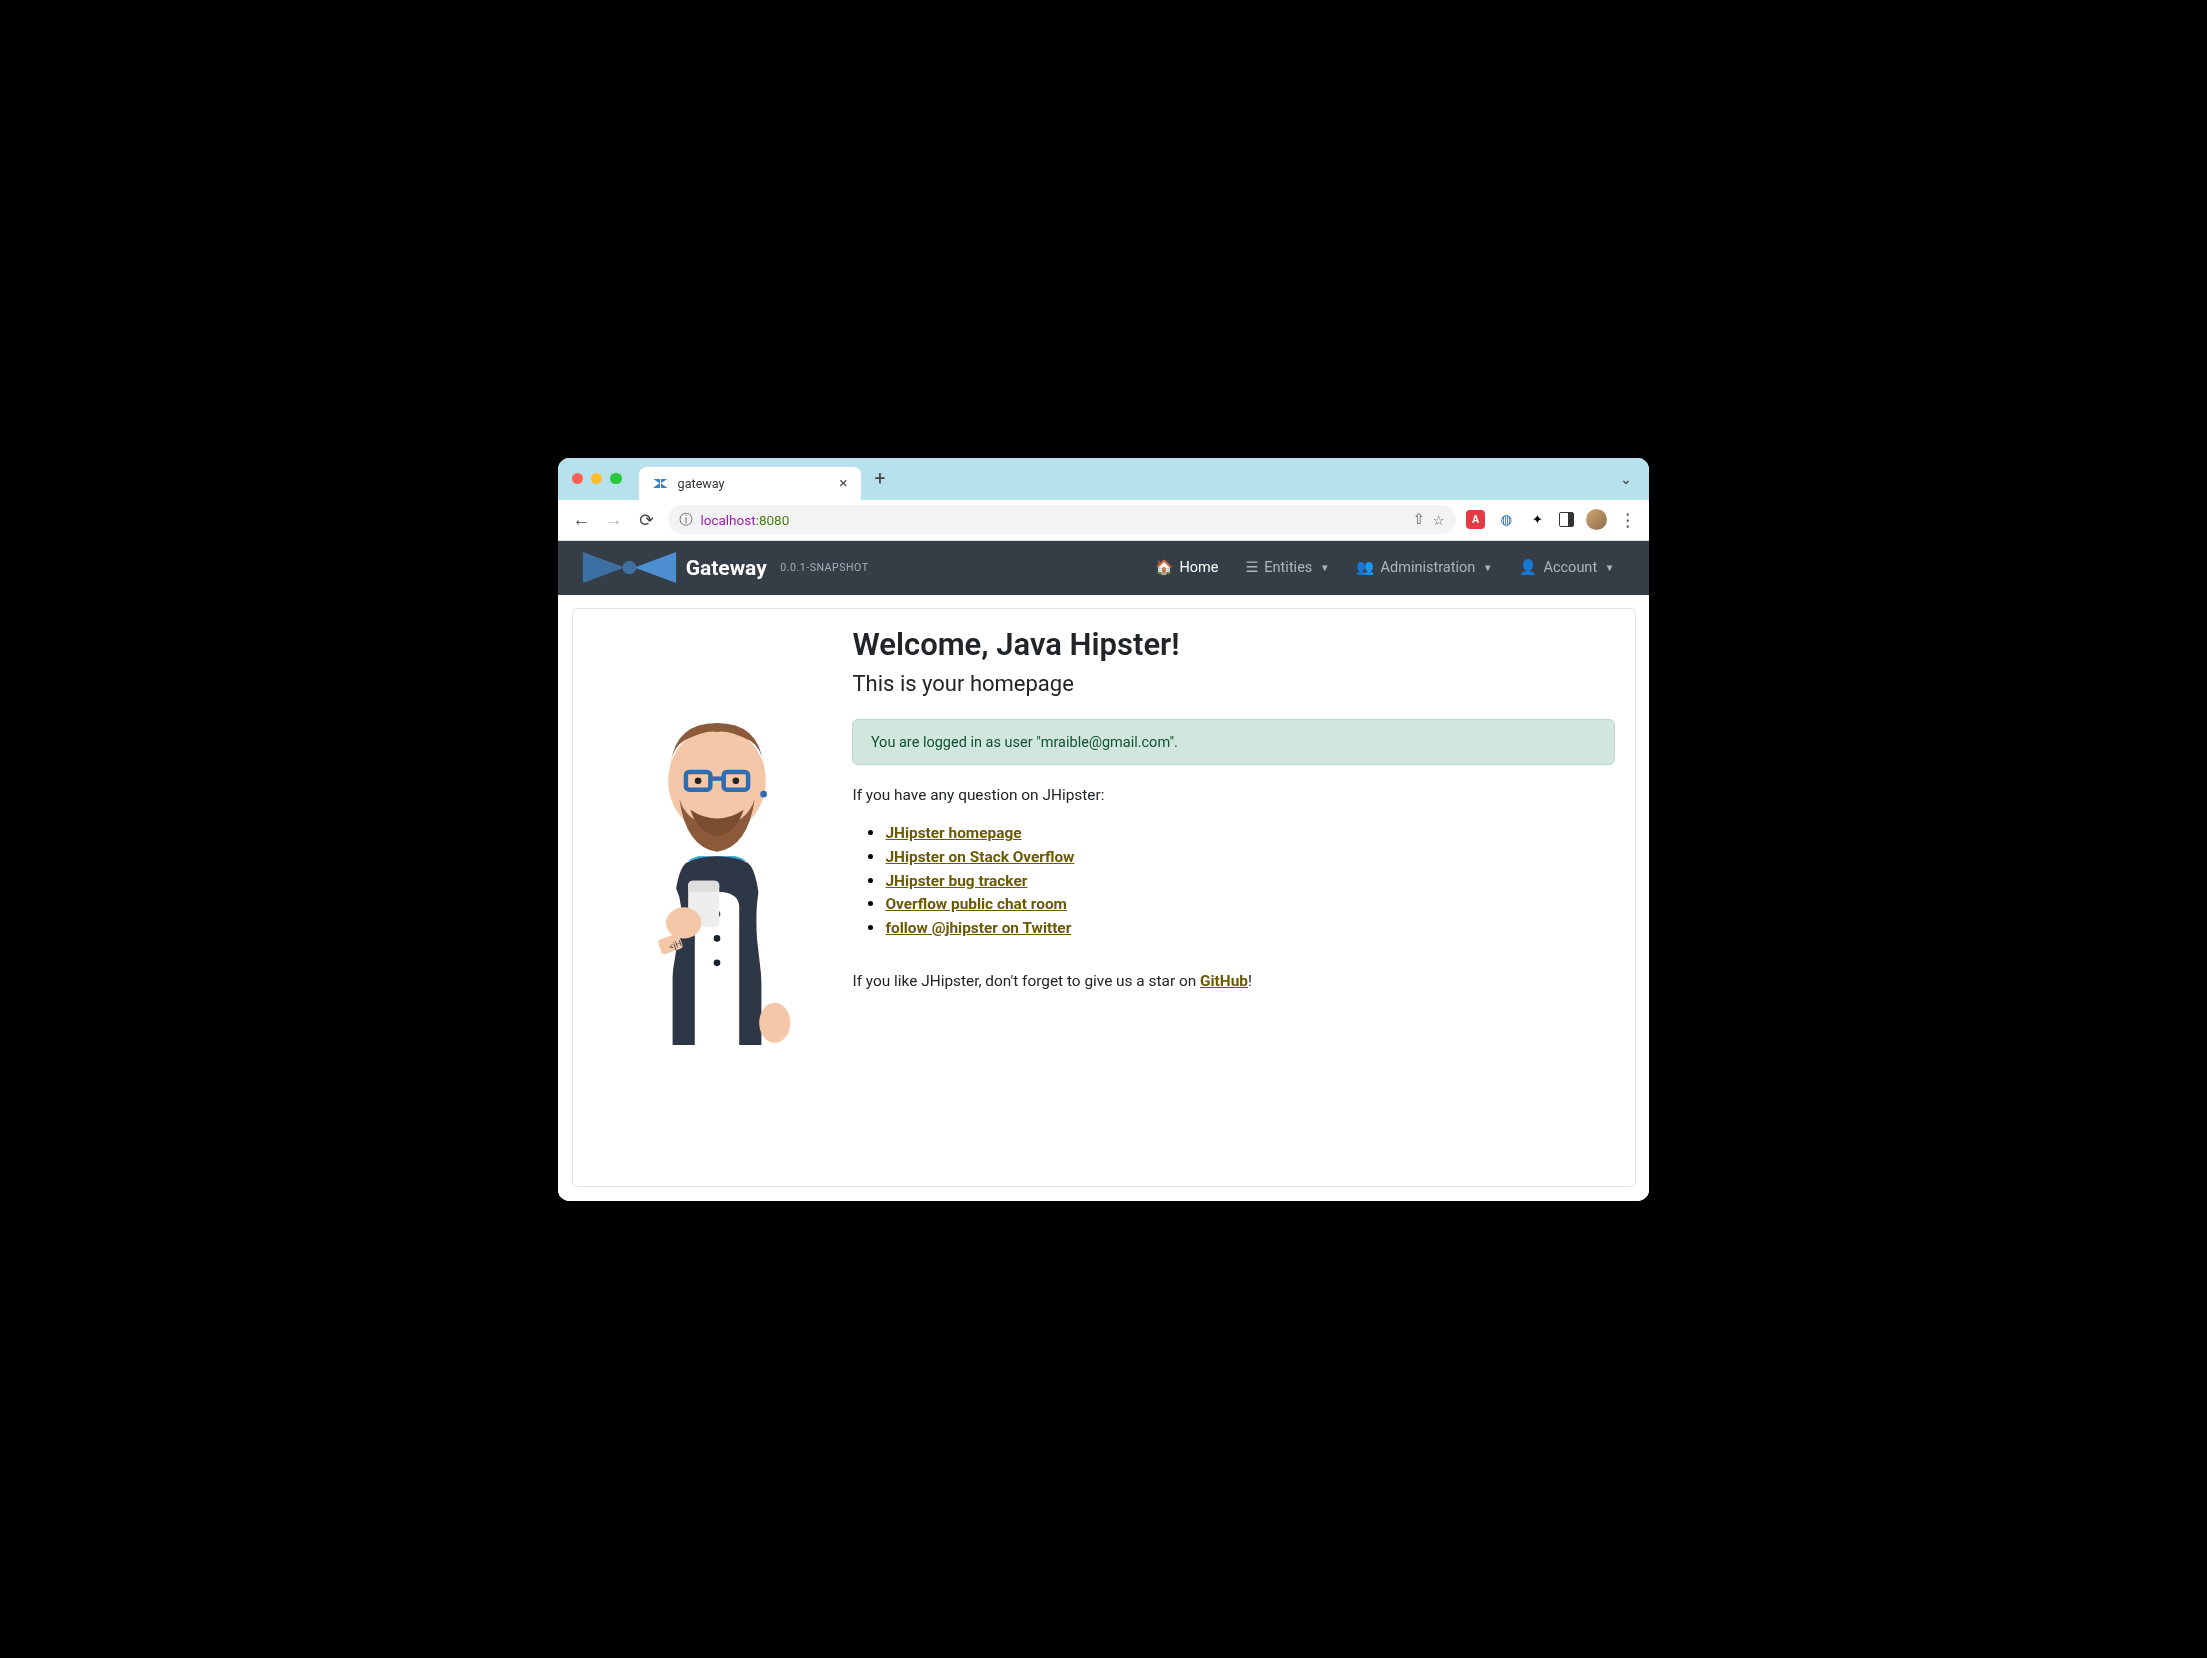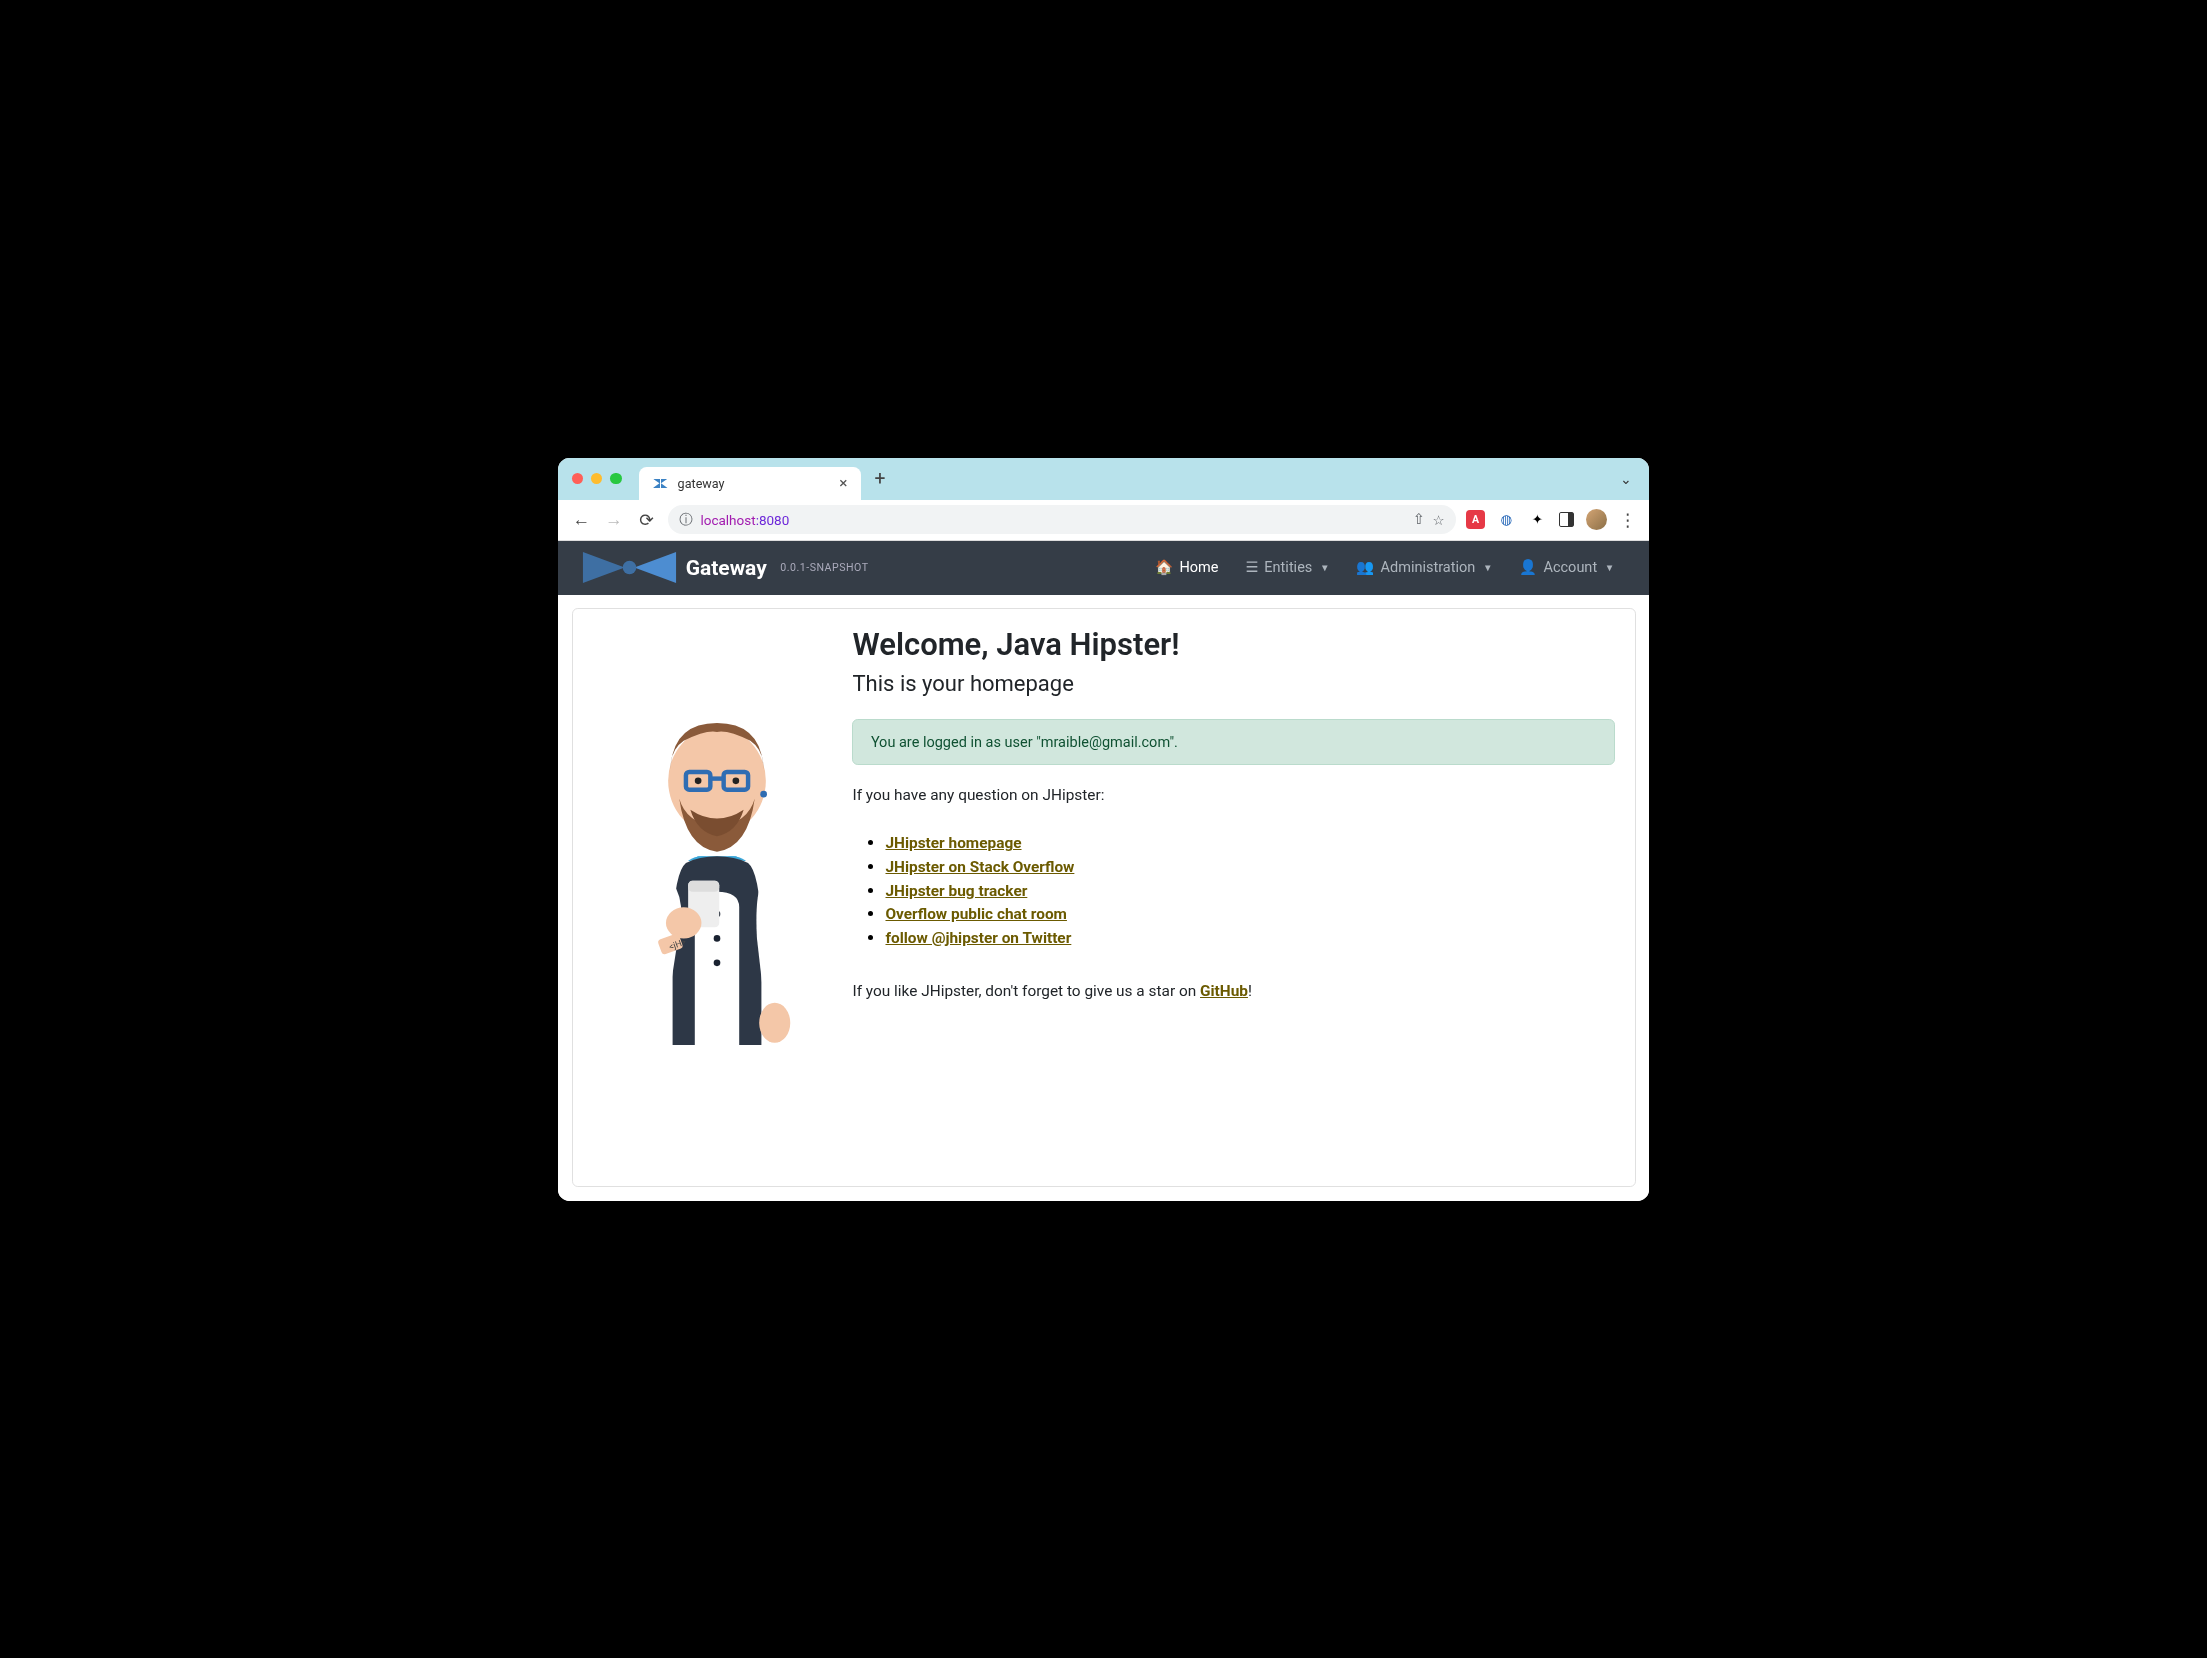--- a/index.html
+++ b/index.html
@@ -77,21 +77,21 @@
       border-radius: 19.3px;
       height: 29px;
       display: flex;
       align-items: center;
       padding: 0 11.6px;
       gap: 7.7px;
       font-size: 13.5px;
     }
     .site-info { color:#5f6368; display:flex; align-items:center;}
     .url-host { color: #a21caf; }
-    .url-port { color: #6d28d9; }
+    .url-port { color: #4d7c0f; }
     .urlbar-spacer { flex:1; }
     .toolbar-icons { display:flex; gap:11.6px; align-items:center; }
     .ext-ic { width:19.3px;height:19.3px;display:flex;align-items:center;justify-content:center;font-size:13.5px;}
     .ext-red { background:#e63946;color:#fff;border-radius:3.9px;font-weight:700;font-size:10.6px;}
     .avatar-ic { width:21px;height:21px;border-radius:50%;background:linear-gradient(135deg,#d4a574,#8b6f47);}
     .menu-dots { font-size:17.4px;color:#444;}
 
     .app-navbar {
       background: #353d47;
       display: flex;
@@ -137,21 +137,21 @@
     .lead { font-size: 22px; color:#212529; margin-bottom: 23px; font-weight:400;}
     .alert {
       background:#d1e7dd;
       border:1px solid #badbcc;
       color:#0f5132;
       padding: 13.5px 17.4px;
       border-radius:5.8px;
       font-size:14.5px;
       margin-bottom: 21px;
     }
-    .q-text { font-size:15.4px; color:#212529; margin-bottom:29px;}
+    .q-text { font-size:15.4px; color:#212529; margin-bottom:19px;}
     .links-list { list-style:disc; padding-left: 33px; }
     .links-list li { margin: 4.8px 0; }
     .links-list a {
       color:#6b5a00;
       font-weight:700;
       text-decoration:underline;
       font-size:15.4px;
     }
     .star-text { font-size:15.4px; color:#212529; margin-top:35px;}
     .star-text a { color:#6b5a00; font-weight:700; text-decoration:underline;}

